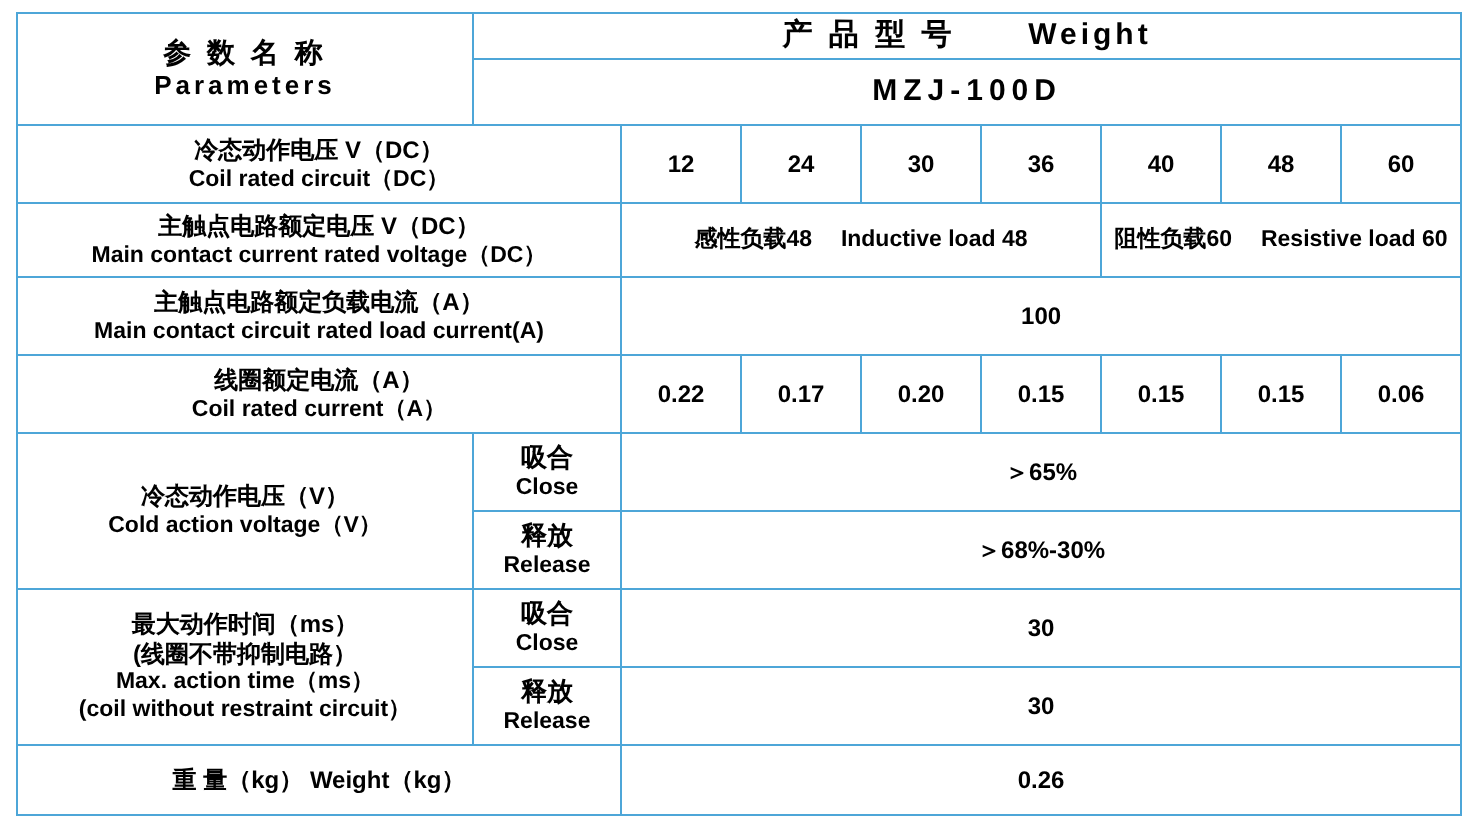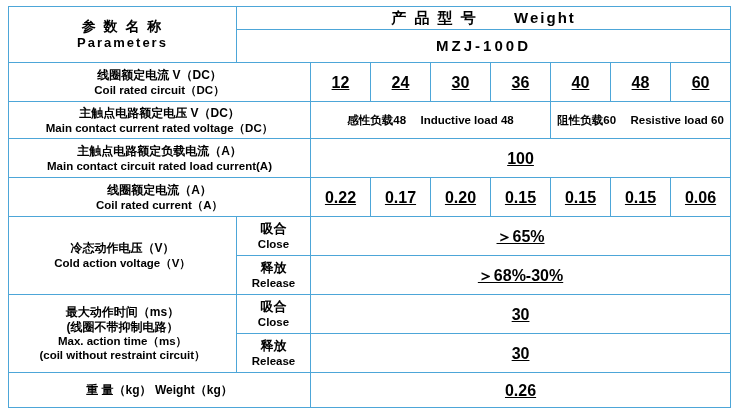--- a/index.html
+++ b/index.html
@@ -57,23 +57,22 @@
   }
   .sub-cn {
     font-size: 13px;
     font-weight: bold;
   }
   .sub-en {
     font-size: 11.5px;
     font-weight: bold;
   }
   .val {
-    font-size: 16px;
-    font-weight: bold;
-    text-decoration: underline;
+    font-size: 12px;
+    font-weight: bold;
   }
   .val-small {
     font-size: 11.5px;
     font-weight: bold;
   }
   .nowrap { white-space: nowrap; }
 </style>
 </head>
 <body>
 
@@ -102,21 +101,21 @@
         <span>Weight</span>
       </td>
     </tr>
 
     <tr>
       <td colspan="8" class="model-name" style="height:28px">MZJ-100D</td>
     </tr>
 
     <tr>
       <td colspan="2">
-        <div class="param-cn">线圈额定电流 V（DC）</div>
+        <div class="param-cn">冷态动作电压 V（DC）</div>
         <div class="param-en">Coil rated circuit（DC）</div>
       </td>
       <td class="val" style="height:34px">12</td>
       <td class="val">24</td>
       <td class="val">30</td>
       <td class="val">36</td>
       <td class="val">40</td>
       <td class="val">48</td>
       <td class="val">60</td>
     </tr>

